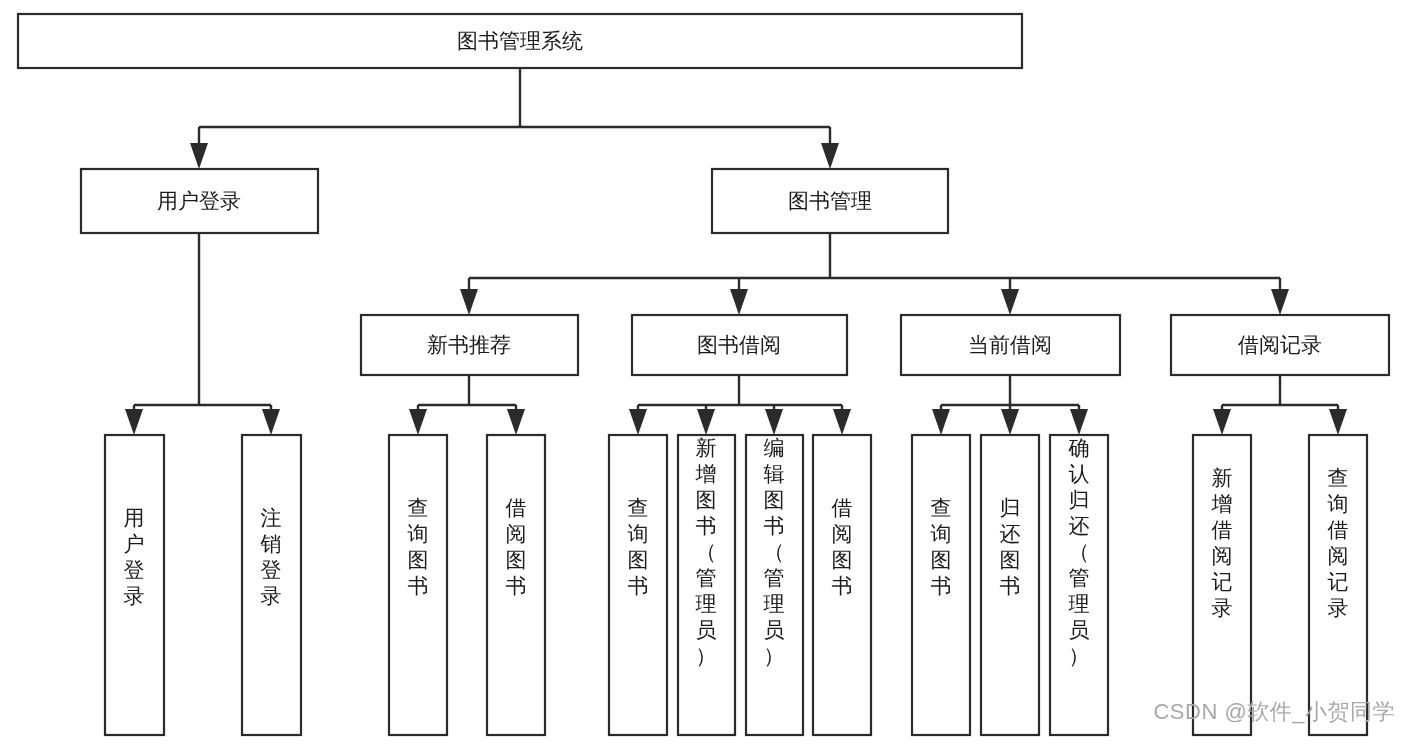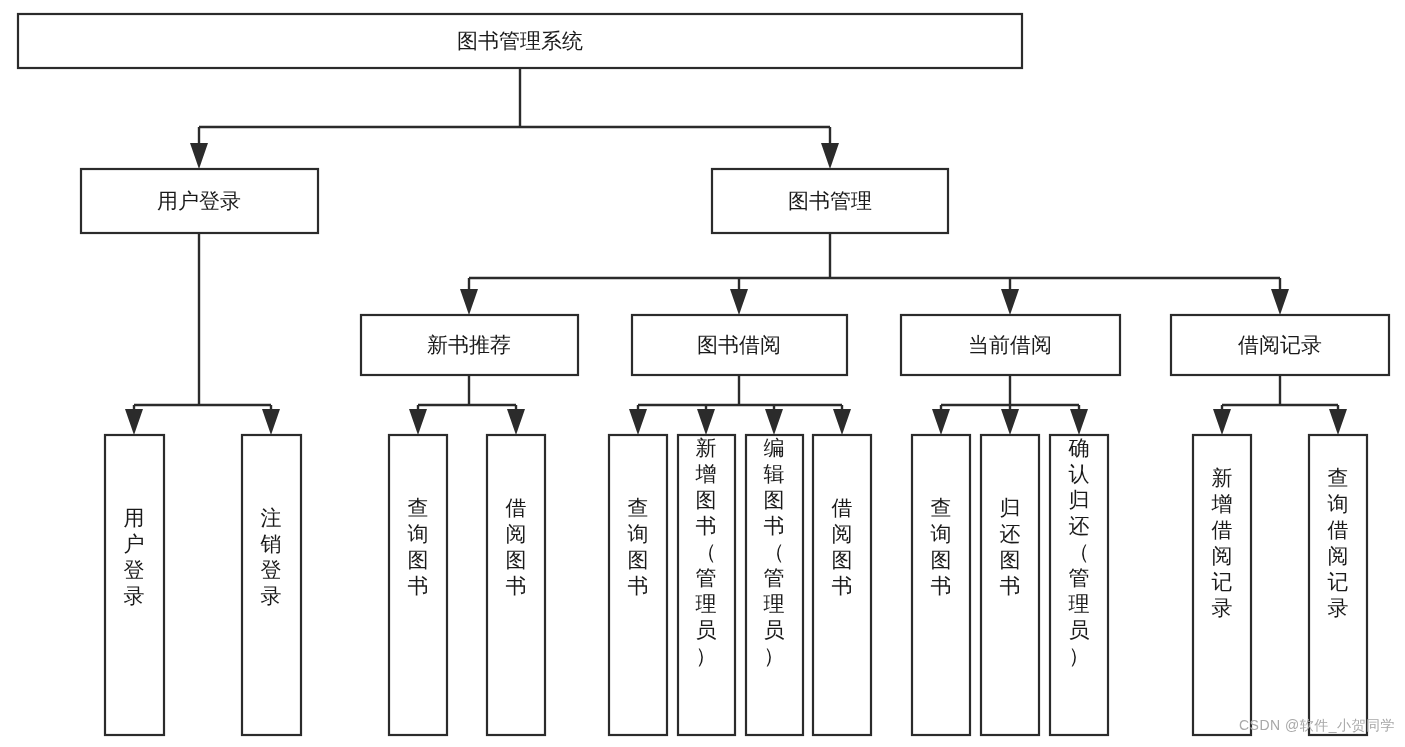--- a/index.html
+++ b/index.html
@@ -43,23 +43,23 @@
   }
   .node-label-vertical {
     fill: #1a1a1a;
     font-family: "Liberation Sans", "DejaVu Sans", sans-serif;
     font-size: 21px;
     text-anchor: middle;
   }
   .watermark {
     position: absolute;
     right: 10px;
-    bottom: 12px;
-    font-family: "Liberation Sans", "DejaVu Sans", sans-serif;
-    font-size: 14px;
+    bottom: 20px;
+    font-family: "Liberation Sans", "DejaVu Sans", sans-serif;
+    font-size: 22px;
     color: #a8a8a8;
     white-space: nowrap;
     letter-spacing: 0.5px;
   }
 </style>
 </head>
 <body>
 
 <svg id="diagram" viewBox="0 0 1405 747" xmlns="http://www.w3.org/2000/svg">
 

